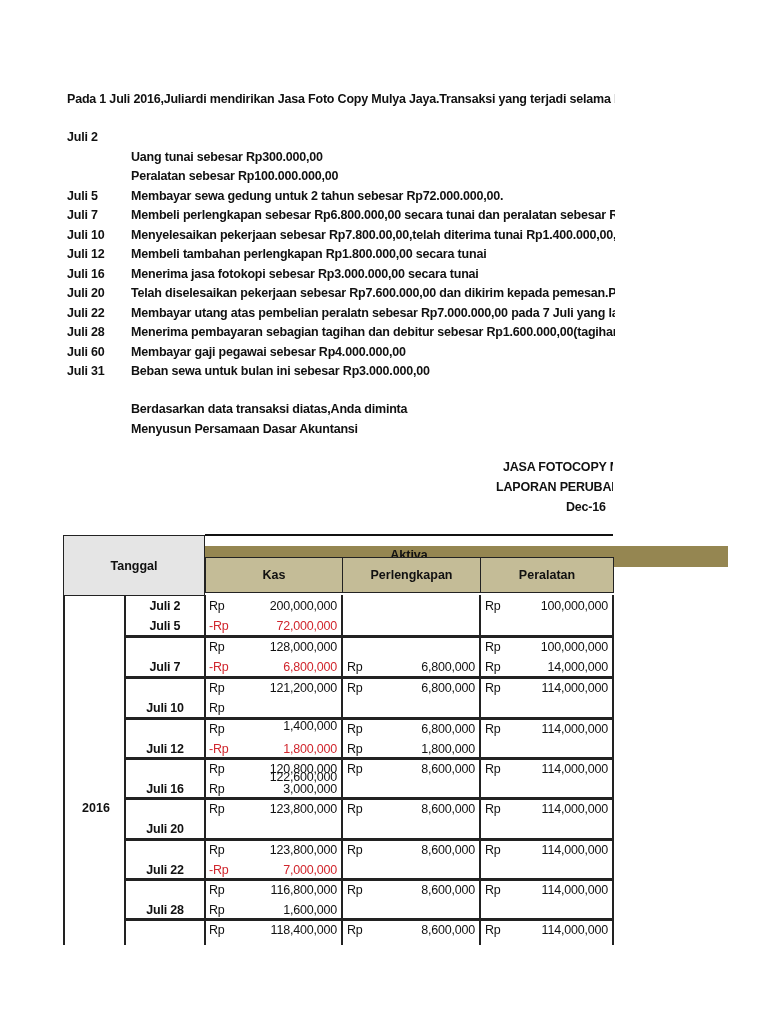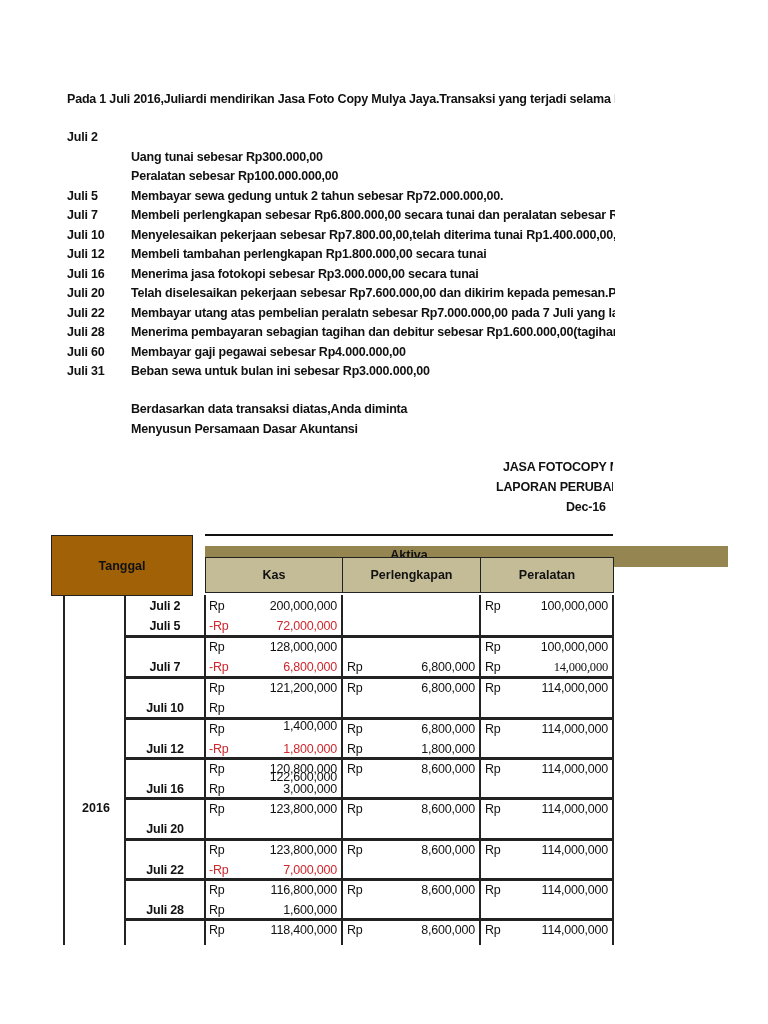--- a/index.html
+++ b/index.html
@@ -32,22 +32,22 @@
     position: absolute; left: 205px; top: 536px; width: 523px; height: 21px;
     background: #958651;
     margin-top: 10px;
   }
   .aktiva-band span {
     position: absolute; left: 0; width: 408px; text-align: center; top: 2px;
     font-size: 12.5px; font-weight: bold; color: #111;
   }
   .aktiva-topline { position: absolute; left: 205px; top: 534px; width: 408px; height: 2px; background: #111; }
   .tanggal-head {
-    position: absolute; left: 51px; top: 535px; width: 140px; height: 59px;
-    background: #a16207; border: 1.5px solid #222;
+    position: absolute; left: 63px; top: 535px; width: 140px; height: 59px;
+    background: #e5e5e5; border: 1.5px solid #222;
     display: flex; align-items: center; justify-content: center;
     font-size: 12.5px; font-weight: bold;
   }
   .sub-head {
     position: absolute; top: 557px; height: 36px; background: #c4bc97;
     border: 1.5px solid #222; display: flex; align-items: center; justify-content: center;
     font-size: 12.5px; font-weight: bold; box-sizing: border-box; text-align: right;
   }
   .year-col {
     position: absolute; left: 63px; top: 595px; width: 62px; height: 350px;
@@ -173,21 +173,21 @@
         <div class="cell rp" style="left: 209px; top: 637px;">Rp</div>
         <div class="cell num" style="left: 240px; top: 637px; width: 97px;">128,000,000</div>
         <div class="cell rp" style="left: 485px; top: 637px;">Rp</div>
         <div class="cell num" style="left: 515px; top: 637px; width: 93px;">100,000,000</div>
         <div class="cell date-cell" style="left: 125px; top: 657px; width: 80px;">Juli 7</div>
         <div class="cell rp" style="left: 209px; top: 657px; color: rgb(208, 38, 45);">-Rp</div>
         <div class="cell num" style="left: 240px; top: 657px; width: 97px; color: rgb(208, 38, 45);">6,800,000</div>
         <div class="cell rp" style="left: 347px; top: 657px;">Rp</div>
         <div class="cell num" style="left: 378px; top: 657px; width: 97px;">6,800,000</div>
         <div class="cell rp" style="left: 485px; top: 657px;">Rp</div>
-        <div class="cell num" style="left: 515px; top: 657px; width: 93px; font-family: Liberation Serif, serif;">14,000,000</div>
+        <div class="cell num" style="left: 515px; top: 657px; width: 93px;">14,000,000</div>
         <div class="cell rp" style="left: 209px; top: 678px;">Rp</div>
         <div class="cell num" style="left: 240px; top: 678px; width: 97px;">121,200,000</div>
         <div class="cell rp" style="left: 347px; top: 678px;">Rp</div>
         <div class="cell num" style="left: 378px; top: 678px; width: 97px;">6,800,000</div>
         <div class="cell rp" style="left: 485px; top: 678px;">Rp</div>
         <div class="cell num" style="left: 515px; top: 678px; width: 93px;">114,000,000</div>
         <div class="cell date-cell" style="left: 125px; top: 698px; width: 80px;">Juli 10</div>
         <div class="cell rp" style="left: 209px; top: 698px;">Rp</div>
         <div class="cell num" style="left: 240px; top: 716px; width: 97px;">1,400,000</div>
         <div class="cell rp" style="left: 209px; top: 719px;">Rp</div>

